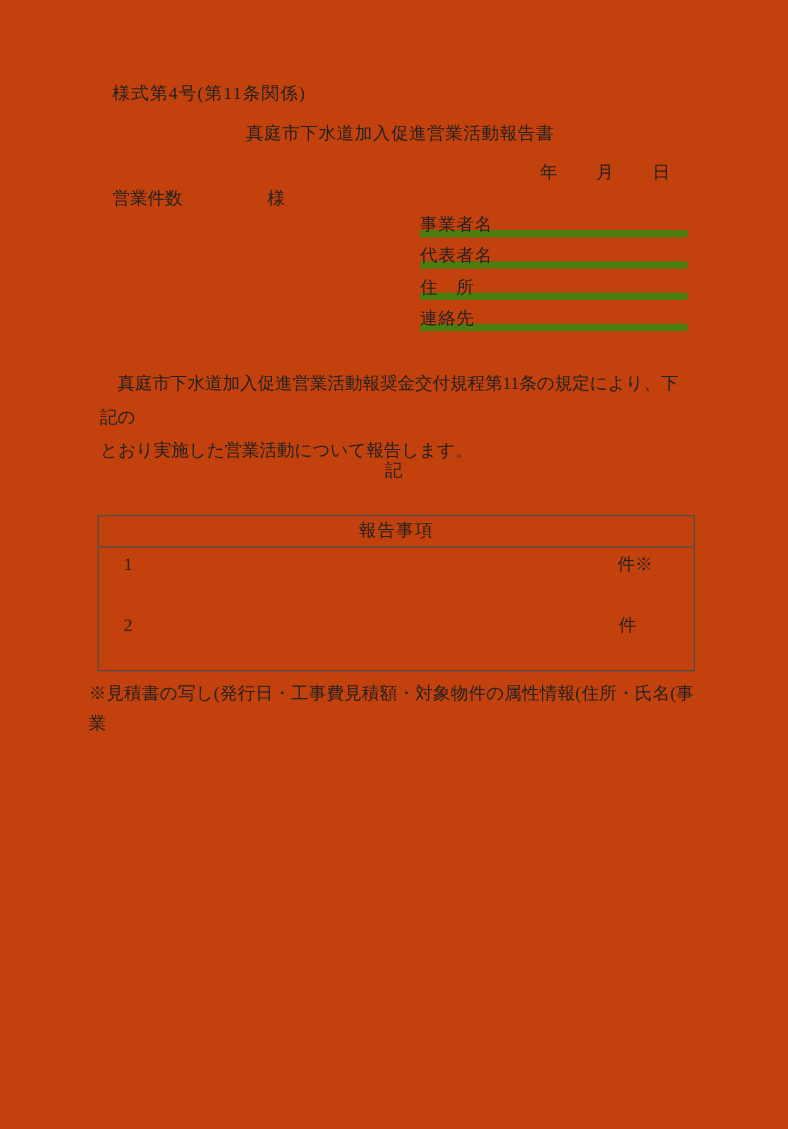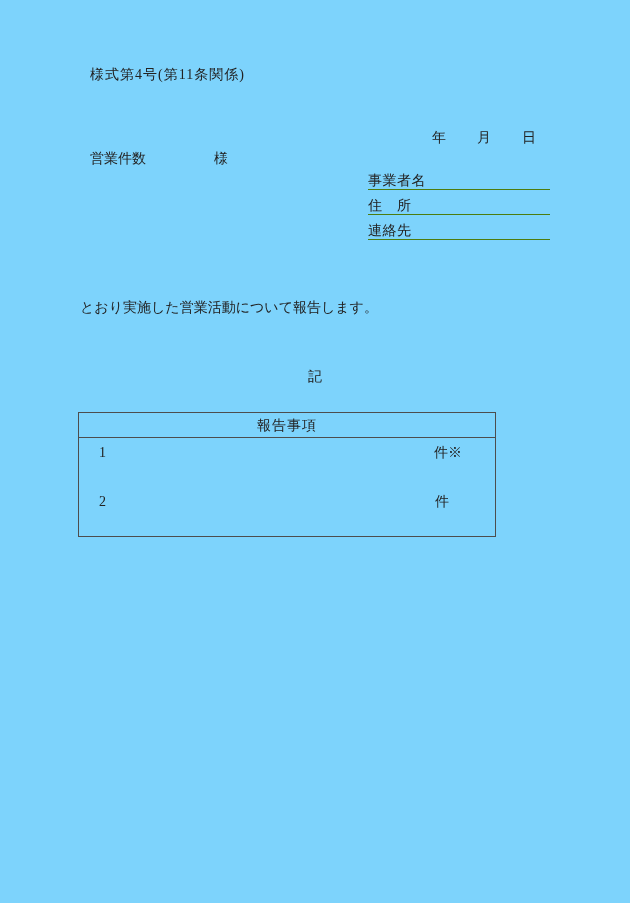--- a/index.html
+++ b/index.html
@@ -1,21 +1,21 @@
 <!DOCTYPE html>
 <html><head>
 <meta charset="utf-8">
 <style>
   * { margin: 0; padding: 0; box-sizing: border-box; }
   html, body { background: #fbfbfb; }
   .page {
     position: relative;
     width: 630px;
     height: 903px;
-    background: #7dd3fc;
+    background: #c2410c;
     font-family: "Liberation Serif", "DejaVu Serif", serif;
     font-size: 14px;
     color: #222222;
     overflow: hidden;
   }
   .form-number {
     position: absolute;
     left: 90px;
     top: 66px;
     letter-spacing: 1px;
@@ -44,44 +44,43 @@
   }
   .applicant-fields {
     position: absolute;
     left: 336px;
     top: 172px;
     width: 214px;
   }
   .field-row {
     height: 18px;
     margin-bottom: 7px;
-    border-bottom: 1px solid #4d7c0f;
+    border-bottom: 6px solid #4d7c0f;
     line-height: 17px;
     letter-spacing: 0.5px;
-    margin-left: 32px;
   }
   .body-text {
     position: absolute;
     left: 80px;
     top: 294px;
     width: 476px;
     line-height: 27px;
   }
   .record-marker {
     position: absolute;
     left: 0;
     right: 0;
     top: 368px;
     text-align: center;
   }
   .report-table {
     position: absolute;
     left: 78px;
     top: 412px;
-    width: 418px;
+    width: 478px;
     height: 125px;
     border: 1px solid #4d4d4d;
   }
   .report-table .thead {
     height: 25px;
     line-height: 25px;
     border-bottom: 1px solid #4d4d4d;
     text-align: center;
     letter-spacing: 1px;
   }
@@ -106,40 +105,45 @@
     letter-spacing: 0.2px;
   }
 </style>
 </head>
 <body>
 
 <div class="page">
 
   <div class="form-number">様式第4号(第11条関係)</div>
 
+  <div class="doc-title">真庭市下水道加入促進営業活動報告書</div>
 
   <div class="date-line">年　　月　　日</div>
 
   <div class="addressee">
     <span>営業件数</span><span class="suffix">様</span>
   </div>
 
   <div class="applicant-fields">
     <div class="field-row">
       <span>事業者名</span>
     </div>
     <div class="field-row">
+      <span>代表者名</span>
+    </div>
+    <div class="field-row">
       <span>住　所</span>
     </div>
     <div class="field-row">
       <span>連絡先</span>
     </div>
   </div>
 
   <div class="body-text">
+    <div>　真庭市下水道加入促進営業活動報奨金交付規程第11条の規定により、下記の</div>
     <div>とおり実施した営業活動について報告します。</div>
   </div>
 
   <div class="record-marker">記</div>
 
   <div class="report-table">
     <div class="thead">報告事項</div>
 
     <div class="trow first">
       <span class="row-label">
@@ -150,15 +154,16 @@
 
     <div class="trow second">
       <span class="row-label">
         <span class="row-number">2</span>
       </span>
       <span>件</span>
     </div>
   </div>
 
   <div class="footnote">
+    <div>※見積書の写し(発行日・工事費見積額・対象物件の属性情報(住所・氏名(事業</div>
   </div>
 
 </div>
 
 </body></html>

